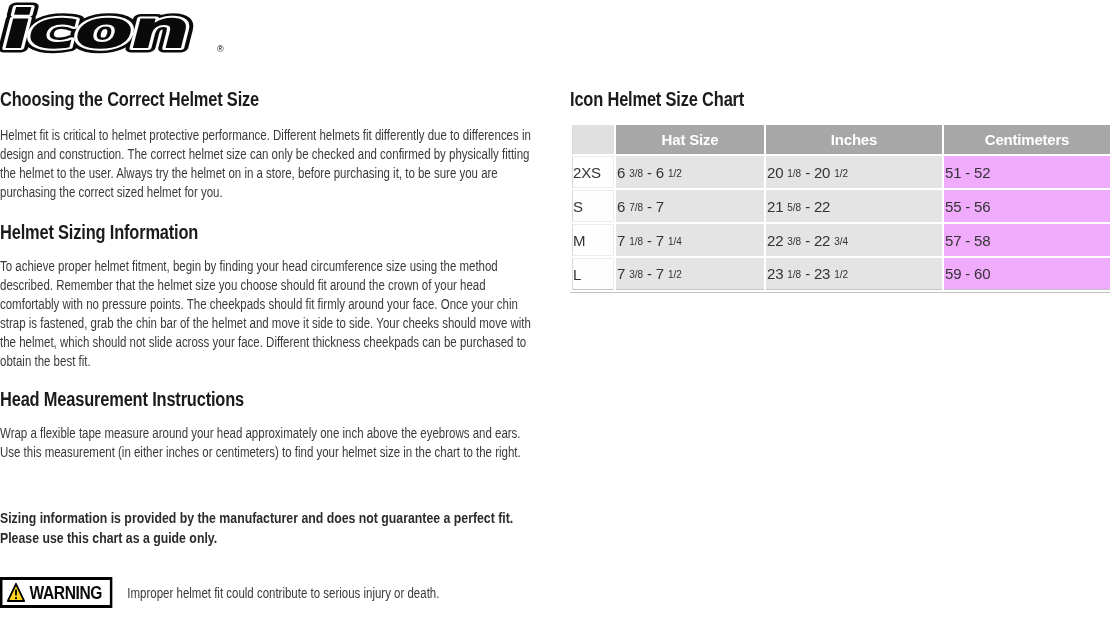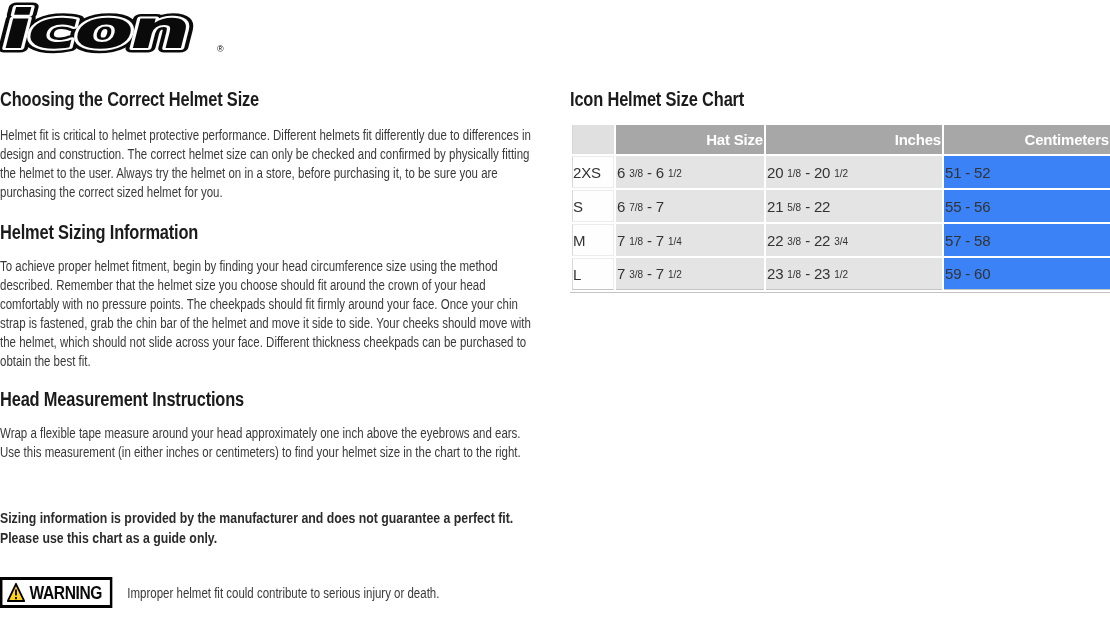--- a/index.html
+++ b/index.html
@@ -85,31 +85,31 @@
 
   table.size-chart {
     margin-top: 13px;
     border-collapse: separate; border-spacing: 2px;
     table-layout: fixed; width: 542px;
     border-bottom: 1px solid #c4c4c4;
   }
   .size-chart th {
     background: #a7a7a7; color: #ffffff;
     font-size: 15px; font-weight: bold;
-    height: 29px; text-align: right;
+    height: 29px; text-align: center;
     letter-spacing: -0.2px;
   }
   .size-chart th.c-corner { background: #e0e0e0; border-left: 1px solid #d8d8d8; }
   .size-chart td { height: 32px; font-size: 15px; color: #333333; letter-spacing: -0.2px; }
   .size-chart td.c-size {
     background: #fefefe; text-align: left; padding-left: 0;
     border: 1px solid #ececec; border-left: 1px solid #d8d8d8;
   }
   .size-chart td.c-val { background: #e4e4e4; text-align: left; }
-  .size-chart td.c-cm  { background: #3b82f6; }
+  .size-chart td.c-cm  { background: #f0abfc; }
   .size-chart tr:last-child td { border-bottom: 1px solid #c4c4c4; }
   .frac { font-size: 10px; vertical-align: 1px; letter-spacing: 0; }
 </style>
 </head>
 <body>
 
 <div class="logo-wrap">
   <svg class="logo-svg" width="240" height="58" viewBox="0 0 240 58" aria-hidden="true">
     <g transform="translate(10,0) scale(1.62,1) skewX(-9)">
       <text class="lg-outer" x="0" y="46">icon</text>

